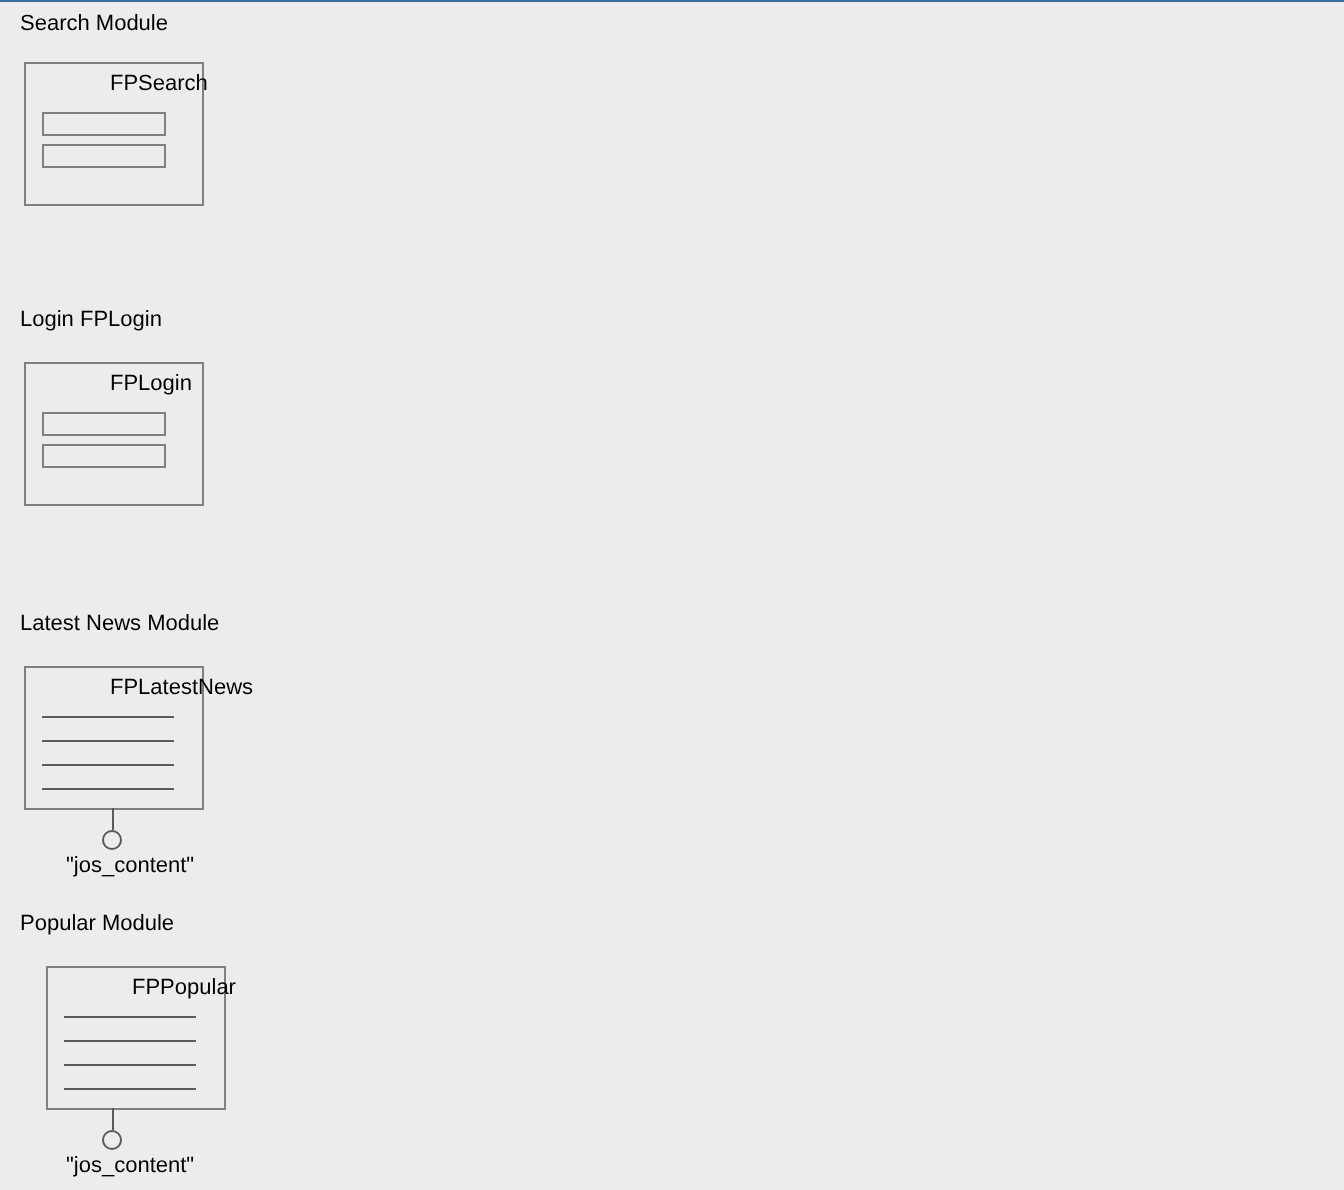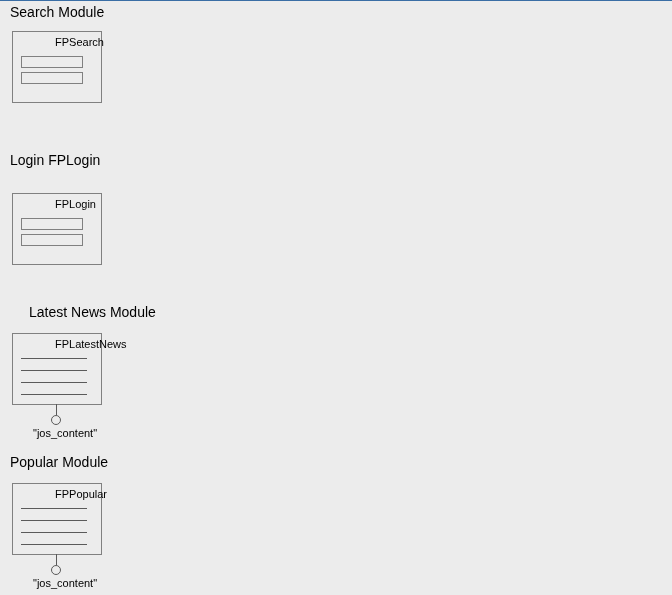--- a/index.html
+++ b/index.html
@@ -19,21 +19,21 @@
     border-top: 1px solid #3a6ea5;
   }
   .group {
     position: absolute;
   }
   .group > .legend {
     position: relative;
     top: 0;
     left: 0;
     padding: 0 2px;
-    font-size: 14px;
+    font-size: 11px;
     line-height: 14px;
   }
   .uml-box {
     position: absolute;
     border: 1px solid #808080;
     background: transparent;
     width: 88px;
     height: 70px;
   }
   .uml-title {
@@ -87,44 +87,44 @@
   </div>
   <div class="uml-box" style="left:12px; top:30px;">
     <span class="uml-title">FPSearch</span>
     <div class="field-row" style="top:24px;"></div>
     <div class="field-row" style="top:40px;"></div>
   </div>
 
   <div class="group" style="left:8px; top:152px;">
     <span class="legend">Login FPLogin</span>
   </div>
-  <div class="uml-box" style="left:12px; top:192px;text-align:center;">
+  <div class="uml-box" style="left:12px; top:180px;text-align:center;">
     <span class="uml-title">FPLogin</span>
     <div class="field-row" style="top:24px;"></div>
     <div class="field-row" style="top:40px;"></div>
   </div>
 
-  <div class="group" style="left:8px; top:304px;margin-left:19px;">
+  <div class="group" style="left:8px; top:304px;">
     <span class="legend">Latest News Module</span>
   </div>
   <div class="uml-box" style="left:12px; top:332px;text-decoration:underline;">
     <span class="uml-title">FPLatestNews</span>
     <div class="line-row" style="top:24px;"></div>
     <div class="line-row" style="top:36px;"></div>
     <div class="line-row" style="top:48px;"></div>
     <div class="line-row" style="top:60px;"></div>
   </div>
   <div class="conn-line" style="left:56px; top:403px; height:11px;"></div>
   <div class="conn-circle" style="left:51px; top:414px;"></div>
   <span class="db-label" style="left:33px; top:426px;">"jos_content"</span>
 
   <div class="group" style="left:8px; top:454px;">
     <span class="legend">Popular Module</span>
   </div>
-  <div class="uml-box" style="left:12px; top:482px;">
+  <div class="uml-box" style="left:23px; top:482px;">
     <span class="uml-title">FPPopular</span>
     <div class="line-row" style="top:24px;"></div>
     <div class="line-row" style="top:36px;"></div>
     <div class="line-row" style="top:48px;"></div>
     <div class="line-row" style="top:60px;"></div>
   </div>
   <div class="conn-line" style="left:56px; top:553px; height:11px;"></div>
   <div class="conn-circle" style="left:51px; top:564px;"></div>
   <span class="db-label" style="left:33px; top:576px;">"jos_content"</span>
 

